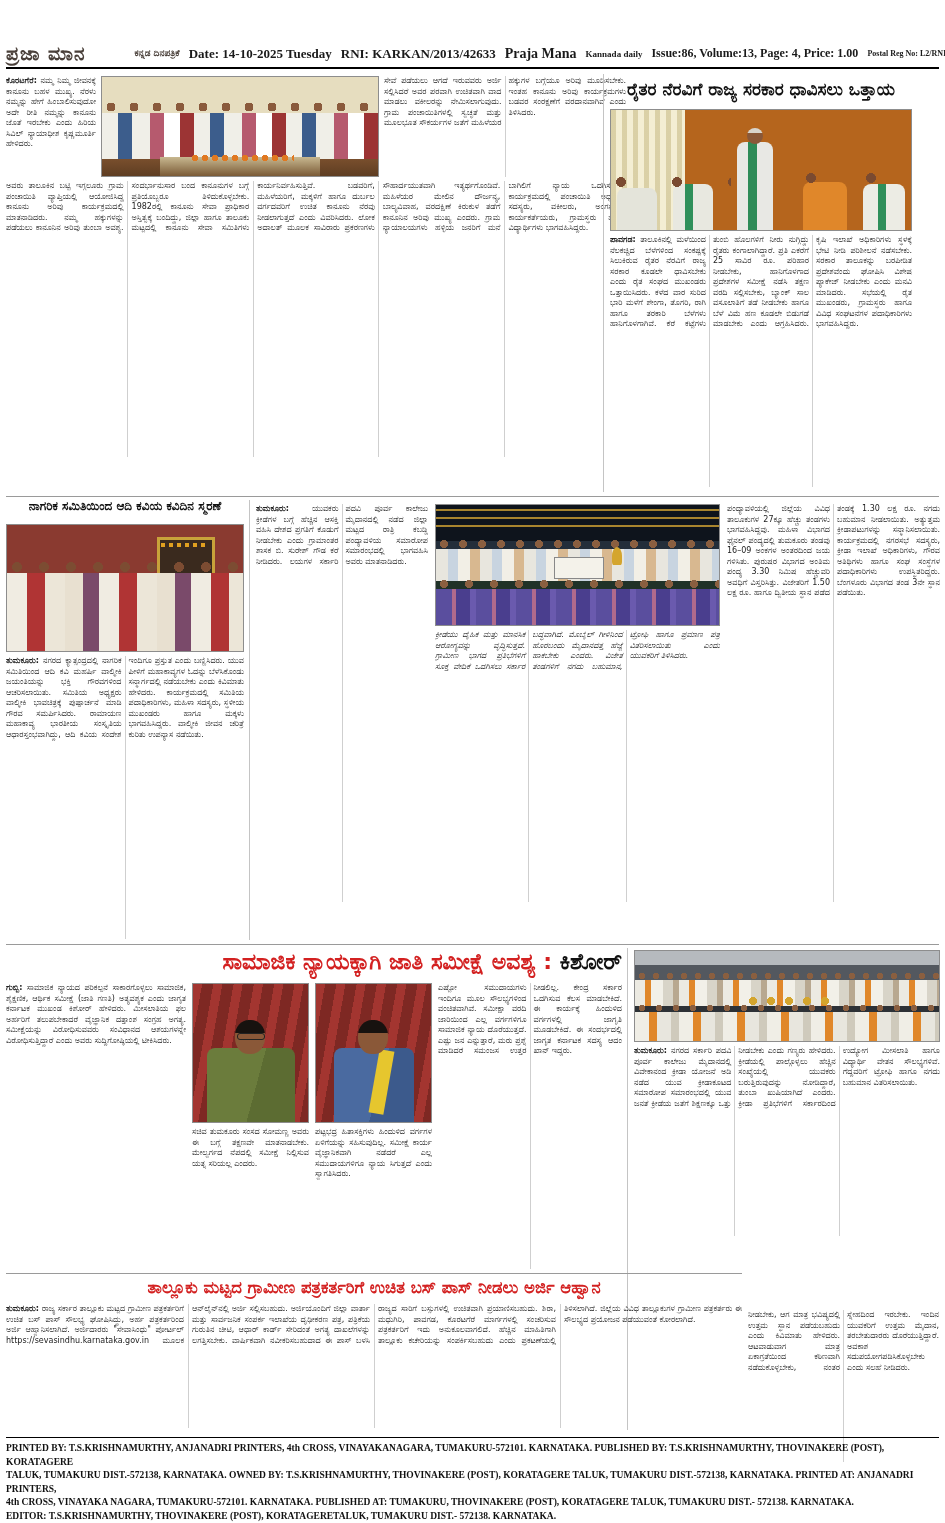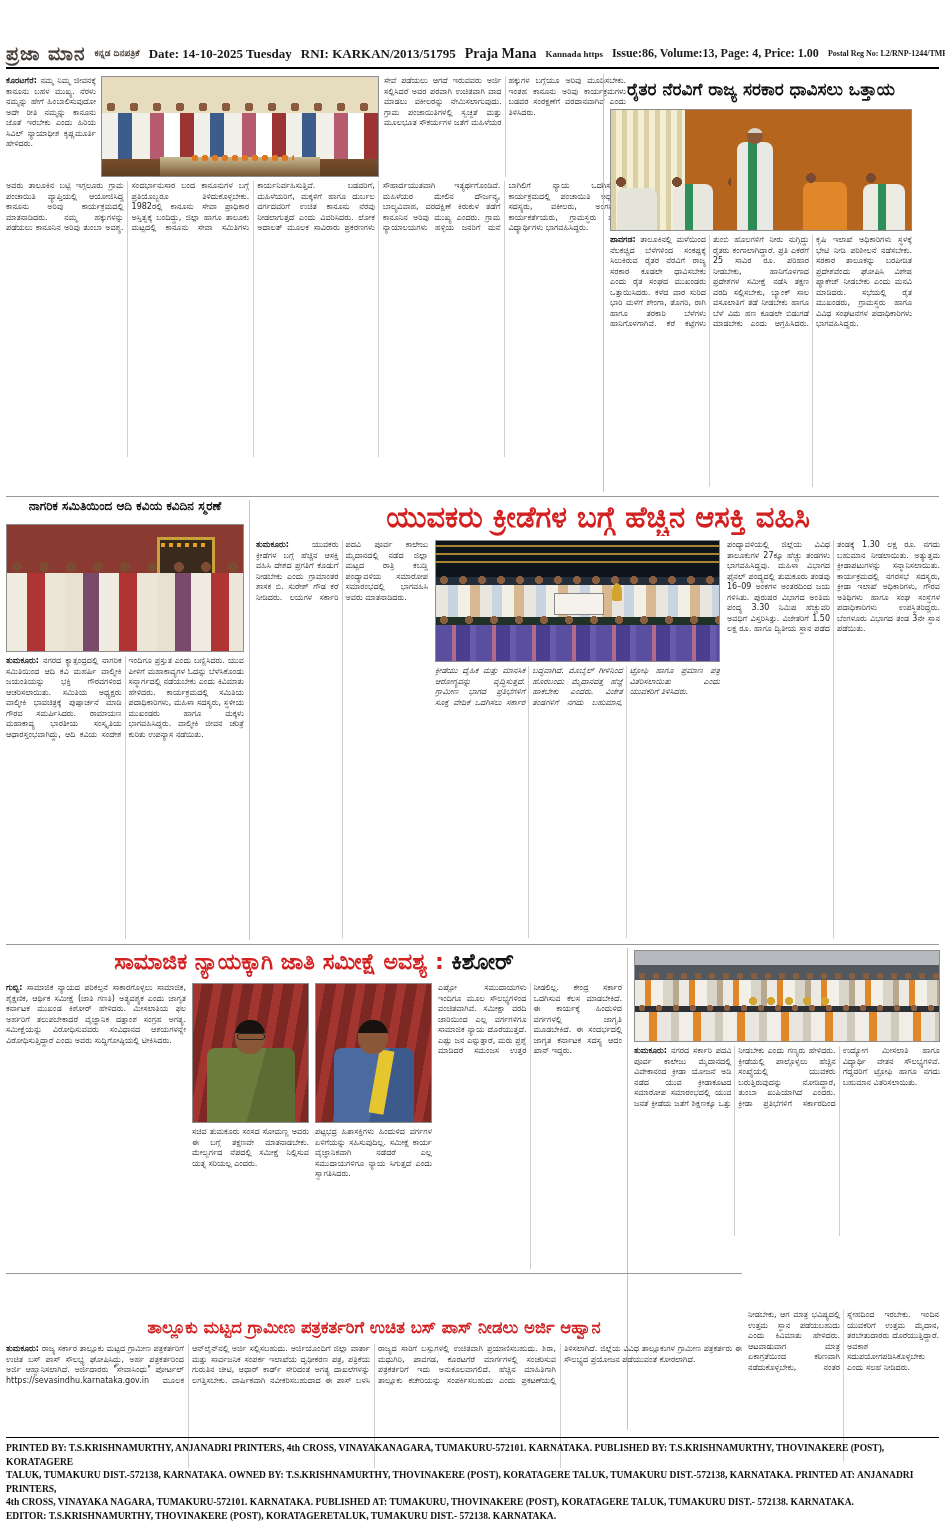--- a/index.html
+++ b/index.html
@@ -2,21 +2,21 @@
 <html><head>
 <meta charset="utf-8">
 <style>
   html,body{margin:0;padding:0;background:#e9e9e9;}
   .page{position:relative;width:945px;height:1523px;margin:0 auto;background:#ffffff;
         font-family:"DejaVu Sans",sans-serif;color:#1a1a1a;overflow:hidden;}
   
   .masthead{position:absolute;left:6px;top:40px;width:933px;height:27px;
             border-bottom:2.5px solid #000;display:flex;align-items:center;gap:9px;}
   .m-logo{font-size:19px;font-weight:bold;color:#4a403a;letter-spacing:1px;white-space:nowrap;}
-  .m-logosub{font-size:9px;font-weight:bold;color:#4a403a;white-space:nowrap;}
+  .m-logosub{font-size:9px;font-weight:bold;color:#4a403a;white-space:nowrap;margin-left:40px;}
   .m-serif{font-family:"Liberation Serif",serif;font-weight:bold;}
   .m-date{font-size:13px;white-space:nowrap;}
   .m-rni{font-size:13px;white-space:nowrap;}
   .m-title{font-size:14px;white-space:nowrap;}
   .m-titlesub{font-size:9px;white-space:nowrap;}
   .m-issue{font-size:12px;white-space:nowrap;}
   .m-postal{font-size:8px;white-space:nowrap;}
   
   .hl{font-weight:bold;text-align:center;overflow:hidden;}
   .hl-red{color:#d32121;}
@@ -42,23 +42,23 @@
 </style>
 </head>
 <body>
 
 <div class="page">
 
   <div class="masthead">
     <span class="m-logo">ಪ್ರಜಾ ಮಾನ</span>
     <span class="m-logosub">ಕನ್ನಡ ದಿನಪತ್ರಿಕೆ</span>
     <span class="m-serif m-date">Date: 14-10-2025 Tuesday</span>
-    <span class="m-serif m-rni">RNI: KARKAN/2013/51795</span>
+    <span class="m-serif m-rni">RNI: KARKAN/2013/42633</span>
     <span class="m-serif m-title">Praja Mana</span>
-    <span class="m-serif m-titlesub">Kannada https</span>
+    <span class="m-serif m-titlesub">Kannada daily</span>
     <span class="m-serif m-issue">Issue:86, Volume:13, Page: 4, Price: 1.00</span>
     <span class="m-serif m-postal">Postal Reg No: L2/RNP-1244/TMR/2023-25</span>
 
   </div>
 
   <div class="abs" style="left:6px;top:74px;width:620px;height:418px;">
     <div style="display:flex;gap:5px;height:101px;margin-top:2px;">
       <div class="bodytxt" style="width:90px;height:101px;">
         <span class="dl">ಕೊರಟಗೆರೆ:</span>
         <span>ನಮ್ಮ ನಿಮ್ಮ ಜೀವನಕ್ಕೆ ಕಾನೂನು ಬಹಳ ಮುಖ್ಯ. ನೆರಳು ನಮ್ಮನ್ನು ಹೇಗೆ ಹಿಂಬಾಲಿಸುವುದೋ ಅದೇ ರೀತಿ ನಮ್ಮನ್ನು ಕಾನೂನು ಜೊತೆ ಇರಬೇಕು ಎಂದು ಹಿರಿಯ ಸಿವಿಲ್ ನ್ಯಾಯಾಧೀಶ ಕೃಷ್ಣಮೂರ್ತಿ ಹೇಳಿದರು.</span>
@@ -103,21 +103,20 @@
       <div class="ph heads" style="left:0;right:0;top:36px;height:13px;background-image:radial-gradient(circle 5px at 10px 6px,#7c4c32 98%,transparent);background-size:27px 13px;"></div>
       <div class="ph" style="left:0;right:0;top:48px;height:80px;background:repeating-linear-gradient(90deg,#f0ece2 0 20px,#b03434 20px 38px,#ece6d8 38px 58px,#e8e0d0 58px 76px,#7a4a6a 76px 92px);"></div>
     </div>
     <div class="bodytxt cols2" style="margin-top:4px;height:283px;">
       <span class="dl">ತುಮಕೂರು:</span>
       <span>ನಗರದ ಕ್ಯಾತ್ಸಂದ್ರದಲ್ಲಿ ನಾಗರಿಕ ಸಮಿತಿಯಿಂದ ಆದಿ ಕವಿ ಮಹರ್ಷಿ ವಾಲ್ಮೀಕಿ ಜಯಂತಿಯನ್ನು ಭಕ್ತಿ ಗೌರವಗಳಿಂದ ಆಚರಿಸಲಾಯಿತು. ಸಮಿತಿಯ ಅಧ್ಯಕ್ಷರು ವಾಲ್ಮೀಕಿ ಭಾವಚಿತ್ರಕ್ಕೆ ಪುಷ್ಪಾರ್ಚನೆ ಮಾಡಿ ಗೌರವ ಸಮರ್ಪಿಸಿದರು. ರಾಮಾಯಣ ಮಹಾಕಾವ್ಯ ಭಾರತೀಯ ಸಂಸ್ಕೃತಿಯ ಆಧಾರಸ್ತಂಭವಾಗಿದ್ದು, ಆದಿ ಕವಿಯ ಸಂದೇಶ ಇಂದಿಗೂ ಪ್ರಸ್ತುತ ಎಂದು ಬಣ್ಣಿಸಿದರು. ಯುವ ಪೀಳಿಗೆ ಮಹಾಕಾವ್ಯಗಳ ಓದನ್ನು ಬೆಳೆಸಿಕೊಂಡು ಸನ್ಮಾರ್ಗದಲ್ಲಿ ನಡೆಯಬೇಕು ಎಂದು ಕಿವಿಮಾತು ಹೇಳಿದರು. ಕಾರ್ಯಕ್ರಮದಲ್ಲಿ ಸಮಿತಿಯ ಪದಾಧಿಕಾರಿಗಳು, ಮಹಿಳಾ ಸದಸ್ಯರು, ಸ್ಥಳೀಯ ಮುಖಂಡರು ಹಾಗೂ ಮಕ್ಕಳು ಭಾಗವಹಿಸಿದ್ದರು. ವಾಲ್ಮೀಕಿ ಜೀವನ ಚರಿತ್ರೆ ಕುರಿತು ಉಪನ್ಯಾಸ ನಡೆಯಿತು.</span>
     </div>
   </div>
 
   <div class="abs vrule" style="left:249px;top:500px;width:684px;height:440px;padding-left:6px;">
-    <div class="hl hl-red" style="font-size:29px;line-height:34px;height:36px;">ಯುವಕರು ಕ್ರೀಡೆಗಳ ಬಗ್ಗೆ ಹೆಚ್ಚಿನ ಆಸಕ್ತಿ ವಹಿಸಿ</div>
     <div style="display:flex;gap:7px;height:398px;margin-top:4px;">
       <div class="bodytxt cols2" style="width:172px;height:398px;">
         <span class="dl">ತುಮಕೂರು:</span>
         <span>ಯುವಕರು ಕ್ರೀಡೆಗಳ ಬಗ್ಗೆ ಹೆಚ್ಚಿನ ಆಸಕ್ತಿ ವಹಿಸಿ ದೇಶದ ಪ್ರಗತಿಗೆ ಕೊಡುಗೆ ನೀಡಬೇಕು ಎಂದು ಗ್ರಾಮಾಂತರ ಶಾಸಕ ಬಿ. ಸುರೇಶ್ ಗೌಡ ಕರೆ ನೀಡಿದರು. ಲಯಗಳ ಸರ್ಕಾರಿ ಪದವಿ ಪೂರ್ವ ಕಾಲೇಜು ಮೈದಾನದಲ್ಲಿ ನಡೆದ ಜಿಲ್ಲಾ ಮಟ್ಟದ ರಾತ್ರಿ ಕಬಡ್ಡಿ ಪಂದ್ಯಾವಳಿಯ ಸಮಾರೋಪ ಸಮಾರಂಭದಲ್ಲಿ ಭಾಗವಹಿಸಿ ಅವರು ಮಾತನಾಡಿದರು.</span>
       </div>
       <div style="width:285px;font-style:italic;">
         <div class="photo" style="width:285px;height:122px;background:linear-gradient(180deg,#0e141c 0 30%,#232e3a 30% 44%,#203228 44% 100%);">
           <div class="ph" style="left:0;right:0;top:4px;height:24px;background:repeating-linear-gradient(0deg,transparent 0 6px,#a8852e 6px 8px);"></div>
           <div class="ph heads" style="left:0;right:0;top:34px;height:11px;background-image:radial-gradient(circle 4px at 8px 5px,#8a5f40 98%,transparent);background-size:19px 11px;"></div>
           <div class="ph" style="left:0;right:0;top:44px;height:32px;background:repeating-linear-gradient(90deg,#e8e6de 0 12px,#c8d4e0 12px 22px,#f2efe6 22px 34px,#d8b890 34px 44px);"></div>
@@ -128,21 +127,21 @@
         </div>
         <div class="bodytxt cols3" style="margin-top:4px;height:272px;">ಕ್ರೀಡೆಯು ದೈಹಿಕ ಮತ್ತು ಮಾನಸಿಕ ಆರೋಗ್ಯವನ್ನು ವೃದ್ಧಿಸುತ್ತದೆ. ಗ್ರಾಮೀಣ ಭಾಗದ ಪ್ರತಿಭೆಗಳಿಗೆ ಸೂಕ್ತ ವೇದಿಕೆ ಒದಗಿಸಲು ಸರ್ಕಾರ ಬದ್ಧವಾಗಿದೆ. ಮೊಬೈಲ್ ಗೀಳಿನಿಂದ ಹೊರಬಂದು ಮೈದಾನದತ್ತ ಹೆಜ್ಜೆ ಹಾಕಬೇಕು ಎಂದರು. ವಿಜೇತ ತಂಡಗಳಿಗೆ ನಗದು ಬಹುಮಾನ, ಟ್ರೋಫಿ ಹಾಗೂ ಪ್ರಮಾಣ ಪತ್ರ ವಿತರಿಸಲಾಯಿತು ಎಂದು ಯುವಕರಿಗೆ ತಿಳಿಸಿದರು.</div>
       </div>
       <div class="bodytxt cols2" style="flex:1;height:398px;">ಪಂದ್ಯಾವಳಿಯಲ್ಲಿ ಜಿಲ್ಲೆಯ ವಿವಿಧ ತಾಲೂಕುಗಳ 27ಕ್ಕೂ ಹೆಚ್ಚು ತಂಡಗಳು ಭಾಗವಹಿಸಿದ್ದವು. ಮಹಿಳಾ ವಿಭಾಗದ ಫೈನಲ್ ಪಂದ್ಯದಲ್ಲಿ ತುಮಕೂರು ತಂಡವು 16–09 ಅಂಕಗಳ ಅಂತರದಿಂದ ಜಯ ಗಳಿಸಿತು. ಪುರುಷರ ವಿಭಾಗದ ಅಂತಿಮ ಪಂದ್ಯ 3.30 ನಿಮಿಷ ಹೆಚ್ಚುವರಿ ಅವಧಿಗೆ ವಿಸ್ತರಿಸಿತ್ತು. ವಿಜೇತರಿಗೆ 1.50 ಲಕ್ಷ ರೂ. ಹಾಗೂ ದ್ವಿತೀಯ ಸ್ಥಾನ ಪಡೆದ ತಂಡಕ್ಕೆ 1.30 ಲಕ್ಷ ರೂ. ನಗದು ಬಹುಮಾನ ನೀಡಲಾಯಿತು. ಅತ್ಯುತ್ತಮ ಕ್ರೀಡಾಪಟುಗಳನ್ನು ಸನ್ಮಾನಿಸಲಾಯಿತು. ಕಾರ್ಯಕ್ರಮದಲ್ಲಿ ನಗರಸಭೆ ಸದಸ್ಯರು, ಕ್ರೀಡಾ ಇಲಾಖೆ ಅಧಿಕಾರಿಗಳು, ಗೌರವ ಅತಿಥಿಗಳು ಹಾಗೂ ಸಂಘ ಸಂಸ್ಥೆಗಳ ಪದಾಧಿಕಾರಿಗಳು ಉಪಸ್ಥಿತರಿದ್ದರು. ಬೆಂಗಳೂರು ವಿಭಾಗದ ತಂಡ 3ನೇ ಸ್ಥಾನ ಪಡೆಯಿತು.</div>
     </div>
   </div>
 
   <div class="hrule" style="left:6px;top:944px;width:933px;"></div>
 
   <div class="abs" style="left:6px;top:948px;width:616px;height:322px;">
-    <div class="hl" style="font-size:22px;line-height:28px;height:31px;">
+    <div class="hl" style="font-size:22px;line-height:28px;height:31px;text-align:right;">
       <span class="hl-red">ಸಾಮಾಜಿಕ ನ್ಯಾಯಕ್ಕಾಗಿ ಜಾತಿ ಸಮೀಕ್ಷೆ ಅವಶ್ಯ :</span>
       <span class="hl-black">ಕಿಶೋರ್</span>
     </div>
     <div style="display:flex;gap:6px;height:286px;margin-top:4px;">
       <div class="bodytxt" style="width:180px;height:286px;">
         <span class="dl">ಗುಬ್ಬಿ:</span>
         <span>ಸಾಮಾಜಿಕ ನ್ಯಾಯದ ಪರಿಕಲ್ಪನೆ ಸಾಕಾರಗೊಳ್ಳಲು ಸಾಮಾಜಿಕ, ಶೈಕ್ಷಣಿಕ, ಆರ್ಥಿಕ ಸಮೀಕ್ಷೆ (ಜಾತಿ ಗಣತಿ) ಅತ್ಯವಶ್ಯಕ ಎಂದು ಜಾಗೃತ ಕರ್ನಾಟಕ ಮುಖಂಡ ಕಿಶೋರ್ ಹೇಳಿದರು. ಮೀಸಲಾತಿಯ ಫಲ ಅರ್ಹರಿಗೆ ತಲುಪಬೇಕಾದರೆ ವೈಜ್ಞಾನಿಕ ದತ್ತಾಂಶ ಸಂಗ್ರಹ ಅಗತ್ಯ. ಸಮೀಕ್ಷೆಯನ್ನು ವಿರೋಧಿಸುವವರು ಸಂವಿಧಾನದ ಆಶಯಗಳನ್ನೇ ವಿರೋಧಿಸುತ್ತಿದ್ದಾರೆ ಎಂದು ಅವರು ಸುದ್ದಿಗೋಷ್ಠಿಯಲ್ಲಿ ಟೀಕಿಸಿದರು.</span>
       </div>
       <div style="width:117px;">
         <div class="photo" style="width:117px;height:140px;background:repeating-linear-gradient(100deg,#a33530 0 9px,#7e2823 9px 20px);">
@@ -175,21 +174,21 @@
     <div class="bodytxt cols3" style="margin-top:4px;height:190px;">
       <span class="dl">ತುಮಕೂರು:</span>
       <span>ನಗರದ ಸರ್ಕಾರಿ ಪದವಿ ಪೂರ್ವ ಕಾಲೇಜು ಮೈದಾನದಲ್ಲಿ ವಿವೇಕಾನಂದ ಕ್ರೀಡಾ ಯೋಜನೆ ಅಡಿ ನಡೆದ ಯುವ ಕ್ರೀಡಾಕೂಟದ ಸಮಾರೋಪ ಸಮಾರಂಭದಲ್ಲಿ ಯುವ ಜನತೆ ಕ್ರೀಡೆಯ ಜತೆಗೆ ಶಿಕ್ಷಣಕ್ಕೂ ಒತ್ತು ನೀಡಬೇಕು ಎಂದು ಗಣ್ಯರು ಹೇಳಿದರು. ಕ್ರೀಡೆಯಲ್ಲಿ ಪಾಲ್ಗೊಳ್ಳಲು ಹೆಚ್ಚಿನ ಸಂಖ್ಯೆಯಲ್ಲಿ ಯುವಕರು ಬರುತ್ತಿರುವುದನ್ನು ನೋಡಿದ್ದಾರೆ, ತುಂಬಾ ಖುಷಿಯಾಗಿದೆ ಎಂದರು. ಕ್ರೀಡಾ ಪ್ರತಿಭೆಗಳಿಗೆ ಸರ್ಕಾರದಿಂದ ಉದ್ಯೋಗ ಮೀಸಲಾತಿ ಹಾಗೂ ವಿದ್ಯಾರ್ಥಿ ವೇತನ ಸೌಲಭ್ಯಗಳಿವೆ. ಗೆದ್ದವರಿಗೆ ಟ್ರೋಫಿ ಹಾಗೂ ನಗದು ಬಹುಮಾನ ವಿತರಿಸಲಾಯಿತು.</span>
     </div>
   </div>
 
   <div class="abs bodytxt cols2" style="left:748px;top:1310px;width:191px;height:152px;">ನೀಡಬೇಕು, ಆಗ ಮಾತ್ರ ಭವಿಷ್ಯದಲ್ಲಿ ಉತ್ತಮ ಸ್ಥಾನ ಪಡೆಯಬಹುದು ಎಂದು ಕಿವಿಮಾತು ಹೇಳಿದರು. ಆಟವಾಡುವಾಗ ಮಾತ್ರ ಏಕಾಗ್ರತೆಯಿಂದ ಕಠಿಣವಾಗಿ ನಡೆದುಕೊಳ್ಳಬೇಕು, ನಂತರ ಸ್ನೇಹದಿಂದ ಇರಬೇಕು. ಇಂದಿನ ಯುವಕರಿಗೆ ಉತ್ತಮ ಮೈದಾನ, ತರಬೇತುದಾರರು ದೊರೆಯುತ್ತಿದ್ದಾರೆ. ಅವಕಾಶ ಸದುಪಯೋಗಪಡಿಸಿಕೊಳ್ಳಬೇಕು ಎಂದು ಸಲಹೆ ನೀಡಿದರು.</div>
 
   <div class="hrule" style="left:6px;top:1273px;width:736px;"></div>
 
-  <div class="abs" style="left:6px;top:1277px;width:736px;height:153px;margin-top:40px;">
+  <div class="abs" style="left:6px;top:1277px;width:736px;height:153px;">
     <div class="hl hl-red" style="font-size:16.5px;line-height:22px;height:24px;">ತಾಲ್ಲೂಕು ಮಟ್ಟದ ಗ್ರಾಮೀಣ ಪತ್ರಕರ್ತರಿಗೆ ಉಚಿತ ಬಸ್ ಪಾಸ್ ನೀಡಲು ಅರ್ಜಿ ಆಹ್ವಾನ</div>
     <div class="bodytxt cols4" style="margin-top:3px;height:124px;">
       <span class="dl">ತುಮಕೂರು:</span>
       <span>ರಾಜ್ಯ ಸರ್ಕಾರ ತಾಲ್ಲೂಕು ಮಟ್ಟದ ಗ್ರಾಮೀಣ ಪತ್ರಕರ್ತರಿಗೆ ಉಚಿತ ಬಸ್ ಪಾಸ್ ಸೌಲಭ್ಯ ಘೋಷಿಸಿದ್ದು, ಅರ್ಹ ಪತ್ರಕರ್ತರಿಂದ ಅರ್ಜಿ ಆಹ್ವಾನಿಸಲಾಗಿದೆ. ಅರ್ಜಿದಾರರು "ಸೇವಾಸಿಂಧು" ಪೋರ್ಟಲ್ https://sevasindhu.karnataka.gov.in ಮೂಲಕ ಆನ್‌ಲೈನ್‌ನಲ್ಲಿ ಅರ್ಜಿ ಸಲ್ಲಿಸಬಹುದು. ಅರ್ಜಿಯೊಂದಿಗೆ ಜಿಲ್ಲಾ ವಾರ್ತಾ ಮತ್ತು ಸಾರ್ವಜನಿಕ ಸಂಪರ್ಕ ಇಲಾಖೆಯ ದೃಢೀಕರಣ ಪತ್ರ, ಪತ್ರಿಕೆಯ ಗುರುತಿನ ಚೀಟಿ, ಆಧಾರ್ ಕಾರ್ಡ್ ಸೇರಿದಂತೆ ಅಗತ್ಯ ದಾಖಲೆಗಳನ್ನು ಲಗತ್ತಿಸಬೇಕು. ವಾರ್ಷಿಕವಾಗಿ ನವೀಕರಿಸಬಹುದಾದ ಈ ಪಾಸ್ ಬಳಸಿ ರಾಜ್ಯದ ಸಾರಿಗೆ ಬಸ್ಸುಗಳಲ್ಲಿ ಉಚಿತವಾಗಿ ಪ್ರಯಾಣಿಸಬಹುದು. ಶಿರಾ, ಮಧುಗಿರಿ, ಪಾವಗಡ, ಕೊರಟಗೆರೆ ಮಾರ್ಗಗಳಲ್ಲಿ ಸಂಚರಿಸುವ ಪತ್ರಕರ್ತರಿಗೆ ಇದು ಅನುಕೂಲವಾಗಲಿದೆ. ಹೆಚ್ಚಿನ ಮಾಹಿತಿಗಾಗಿ ತಾಲ್ಲೂಕು ಕಚೇರಿಯನ್ನು ಸಂಪರ್ಕಿಸಬಹುದು ಎಂದು ಪ್ರಕಟಣೆಯಲ್ಲಿ ತಿಳಿಸಲಾಗಿದೆ. ಜಿಲ್ಲೆಯ ವಿವಿಧ ತಾಲ್ಲೂಕುಗಳ ಗ್ರಾಮೀಣ ಪತ್ರಕರ್ತರು ಈ ಸೌಲಭ್ಯದ ಪ್ರಯೋಜನ ಪಡೆಯುವಂತೆ ಕೋರಲಾಗಿದೆ.</span>
     </div>
   </div>
 
   <div class="footer">
     <div>PRINTED BY: T.S.KRISHNAMURTHY, ANJANADRI PRINTERS, 4th CROSS, VINAYAKANAGARA, TUMAKURU-572101. KARNATAKA. PUBLISHED BY: T.S.KRISHNAMURTHY, THOVINAKERE (POST), KORATAGERE</div>
     <div>TALUK, TUMAKURU DIST.-572138, KARNATAKA. OWNED BY: T.S.KRISHNAMURTHY, THOVINAKERE (POST), KORATAGERE TALUK, TUMAKURU DIST.-572138, KARNATAKA. PRINTED AT: ANJANADRI PRINTERS,</div>

